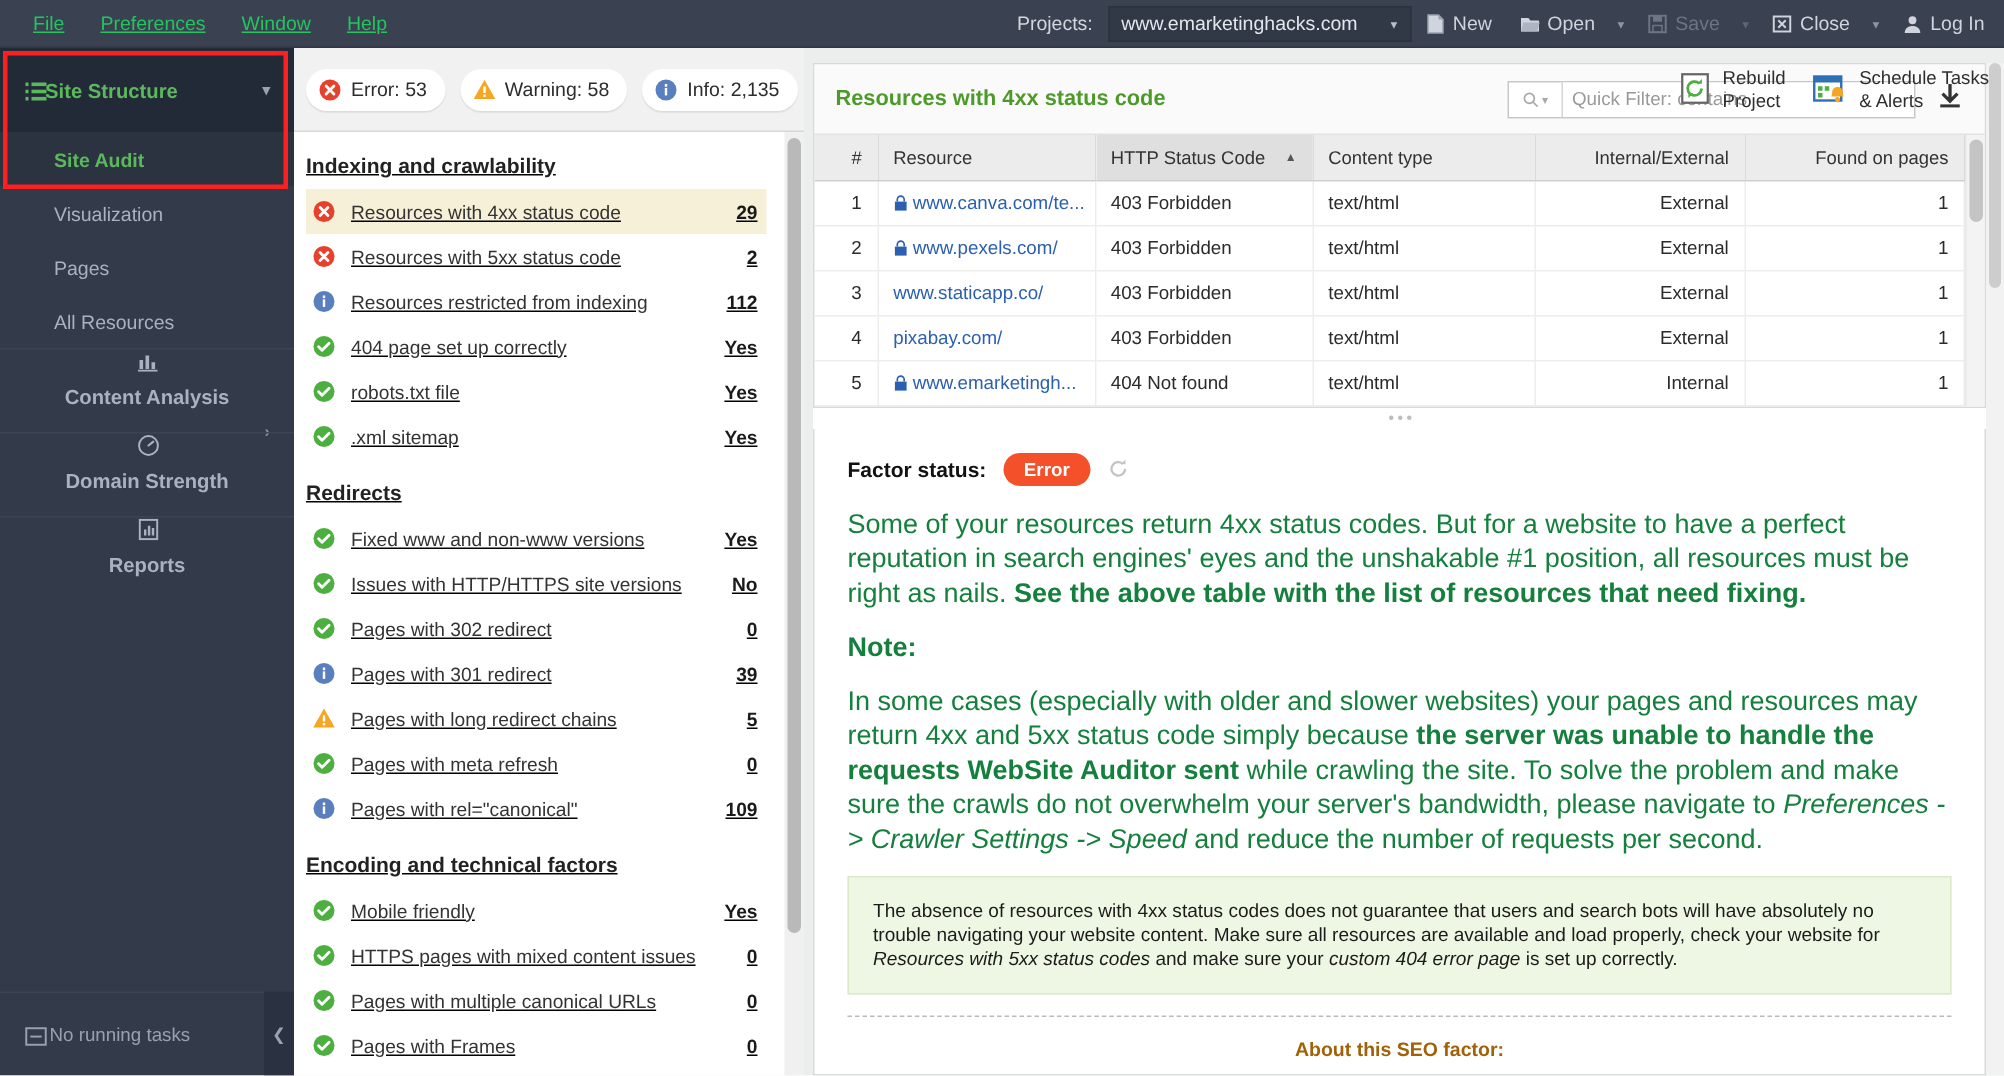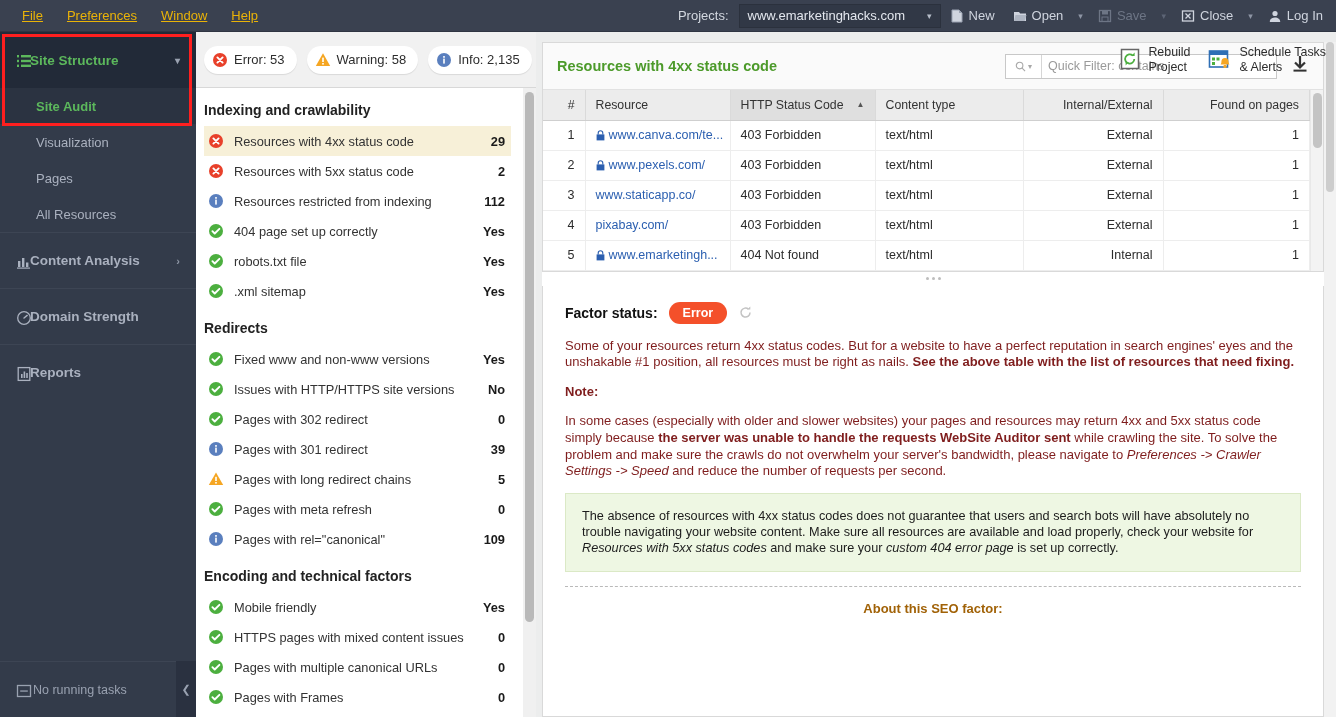--- a/index.html
+++ b/index.html
@@ -15,21 +15,21 @@
   
   .topbar {
     height: 32px; flex: 0 0 32px;
     background: #3a4150;
     display: flex; align-items: center;
     color: #c3c9d4;
     border-bottom: 1px solid #2f3542;
   }
   .menu-group { display: flex; align-items: center; padding-left: 12px; gap: 4px; }
   .menu-item {
-    padding: 4px 10px; font-size: 13px; color: #eab308; cursor: default;
+    padding: 4px 10px; font-size: 13px; color: #22c55e; cursor: default;
   }
   .menu-item u { text-decoration: underline; }
   .topbar-right { margin-left: auto; display: flex; align-items: center; height: 100%; padding-right: 4px; }
   .projects-label { font-size: 13px; color: #d3d8e0; margin-right: 10px; }
   .project-select {
     background: #313846; border: 1px solid #2b313d; color: #e3e7ee;
     height: 24px; min-width: 196px; display: flex; align-items: center;
     padding: 0 8px; font-size: 13px; justify-content: space-between; gap: 22px;
   }
   .caret { font-size: 9px; color: #b7bdc9; }
@@ -55,23 +55,24 @@
     padding: 0 16px; background: #222a38; color: #5cb85c;
     font-weight: bold; font-size: 13.5px;
   }
   .nav-section-head .caret-r { margin-left: auto; font-size: 10px; color: #9aa2b1; }
   .nav-sub {
     height: 36px; display: flex; align-items: center; padding-left: 36px;
     color: #aab1bf; font-size: 13px;
   }
   .nav-sub.active { color: #5cb85c; font-weight: bold; background: #2b3341; }
   .nav-row {
-    height: 56px; display: flex; align-items: center; padding: 0 16px;
+    height: 56px; display: flex; align-items: center; gap: 10px; padding: 0 16px;
     color: #aab1bf; font-size: 13.5px; font-weight: bold;
     border-top: 1px solid #3d4554;
+    flex-direction: column;
   }
   .nav-row .caret-r { margin-left: auto; font-size: 11px; color: #8e96a5; }
   .nav-spacer { flex: 1; }
   .nav-foot {
     height: 56px; display: flex; align-items: center; gap: 3px; padding: 0 16px;
     color: #99a1b0; font-size: 12.5px; border-top: 1px solid #3d4554;
   }
   .collapse-tab {
     position: absolute; right: 0; bottom: 0; width: 20px; height: 56px;
     background: #2a3140; color: #9aa2b1; display: flex; align-items: center;
@@ -87,21 +88,21 @@
   .status-strip {
     height: 56px; flex: 0 0 56px; background: #f1f1f1; border-bottom: 1px solid #d8d8d8;
     display: flex; align-items: center; gap: 10px; padding-left: 8px;
   }
   .pill {
     background: #fff; border-radius: 14px; height: 28px; display: flex; align-items: center;
     gap: 6px; padding: 0 12px 0 8px; font-size: 13px; color: #2d2d2d;
     box-shadow: 0 1px 1px rgba(0,0,0,.10);
   }
   .badge-ico { width: 16px; height: 16px; flex: 0 0 16px; }
-  .factor-list { flex: 1; overflow: hidden; position: relative; padding: 0 12px 0 8px; }
+  .factor-list { flex: 1; overflow: hidden; position: relative; padding: 0 12px 0 8px; text-decoration: underline; }
   .grp-title { font-size: 14px; font-weight: bold; color: #222; padding: 14px 0 8px 0; }
   .factor-row {
     height: 30px; display: flex; align-items: center; gap: 10px; font-size: 12.8px; color: #333;
     padding: 0 6px 0 4px;
   }
   .factor-row.sel { background: #f7f0d8; }
   .factor-row .label { flex: 1; white-space: nowrap; overflow: hidden; text-overflow: ellipsis; }
   .factor-row .val { font-weight: bold; color: #1a1a1a; font-size: 12.8px; }
   .mid-scroll-wrap { position: relative; width: 13px; flex: 0 0 13px; background: #f0f0f0; }
 
@@ -151,21 +152,21 @@
     background: #fff; border: 1px solid #d9d9d9; border-top: 0; flex: 1; min-height: 0;
     padding: 16px 22px 0 22px; overflow: hidden; position: relative;
   }
   .fs-line { display: flex; align-items: center; gap: 11px; margin-bottom: 14px; }
   .fs-label { font-weight: bold; font-size: 14px; color: #111; }
   .chip-error {
     background: #f4502a; color: #fff; border-radius: 13px; padding: 4px 14px;
     font-size: 12.5px; font-weight: bold;
   }
   .refresh-ic { width: 15px; height: 15px; }
-  .p { font-size: 13px; color: #7f1d1d; line-height: 1.28; margin-bottom: 13px; }
+  .p { font-size: 18px; color: #15803d; line-height: 1.28; margin-bottom: 13px; }
   .p b { font-weight: bold; }
   .p i { font-style: italic; }
   .greenbox {
     background: #eef7e3; border: 1px solid #dbe9c6; padding: 14px 16px;
     font-size: 12.7px; line-height: 1.28; color: #1c1c1c; margin-top: 4px;
   }
   .dashsep { border-top: 1px dashed #b9b9b9; margin-top: 14px; }
   .about { font-size: 13px; font-weight: bold; color: #a16207; padding-top: 14px; text-align: center; }
   .rightcol-inner { display: flex; flex: 1; min-height: 0; }
   .rightcol-main { flex: 1; min-width: 0; display: flex; flex-direction: column; }

